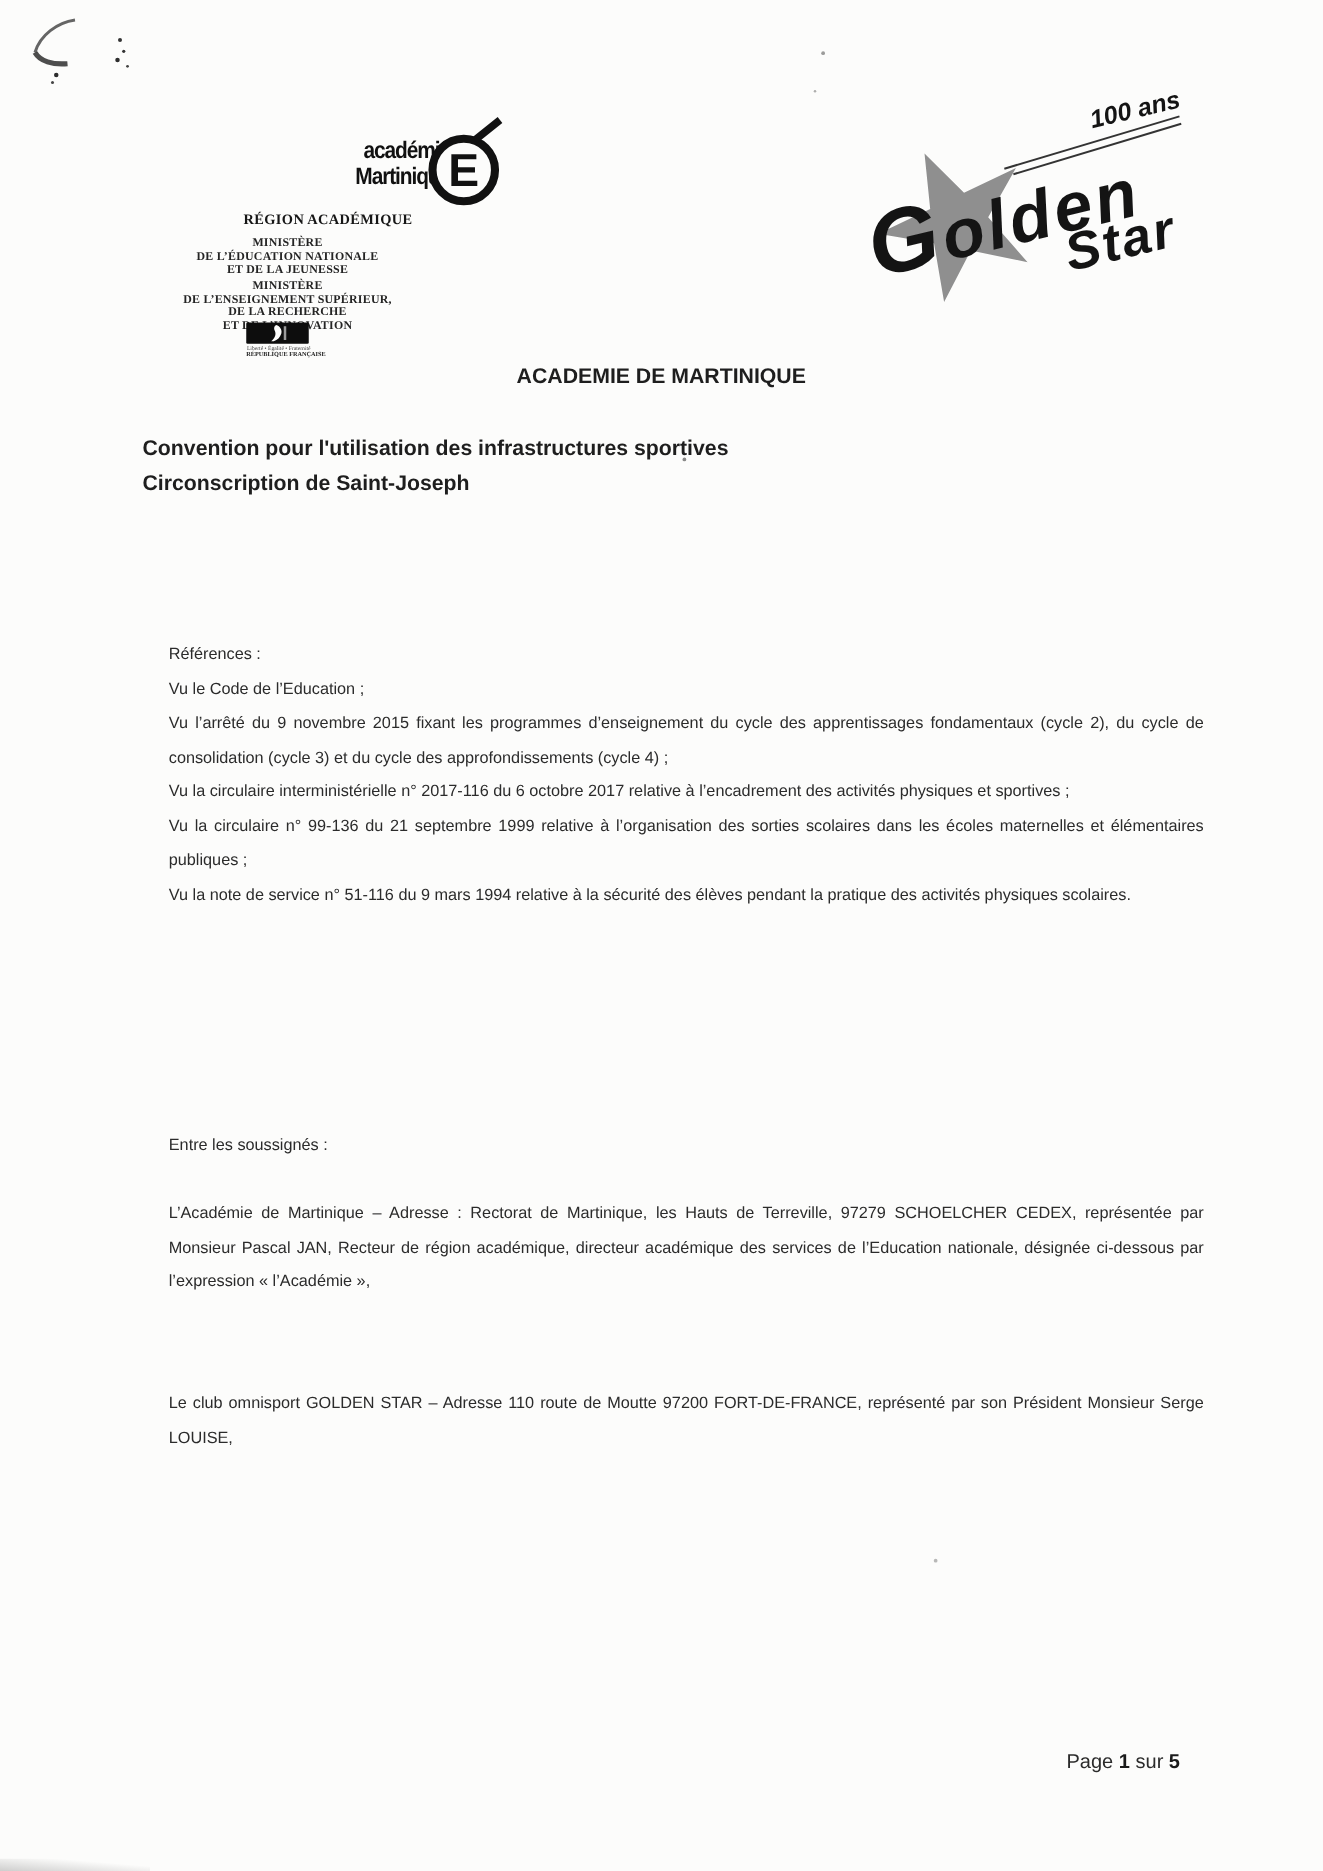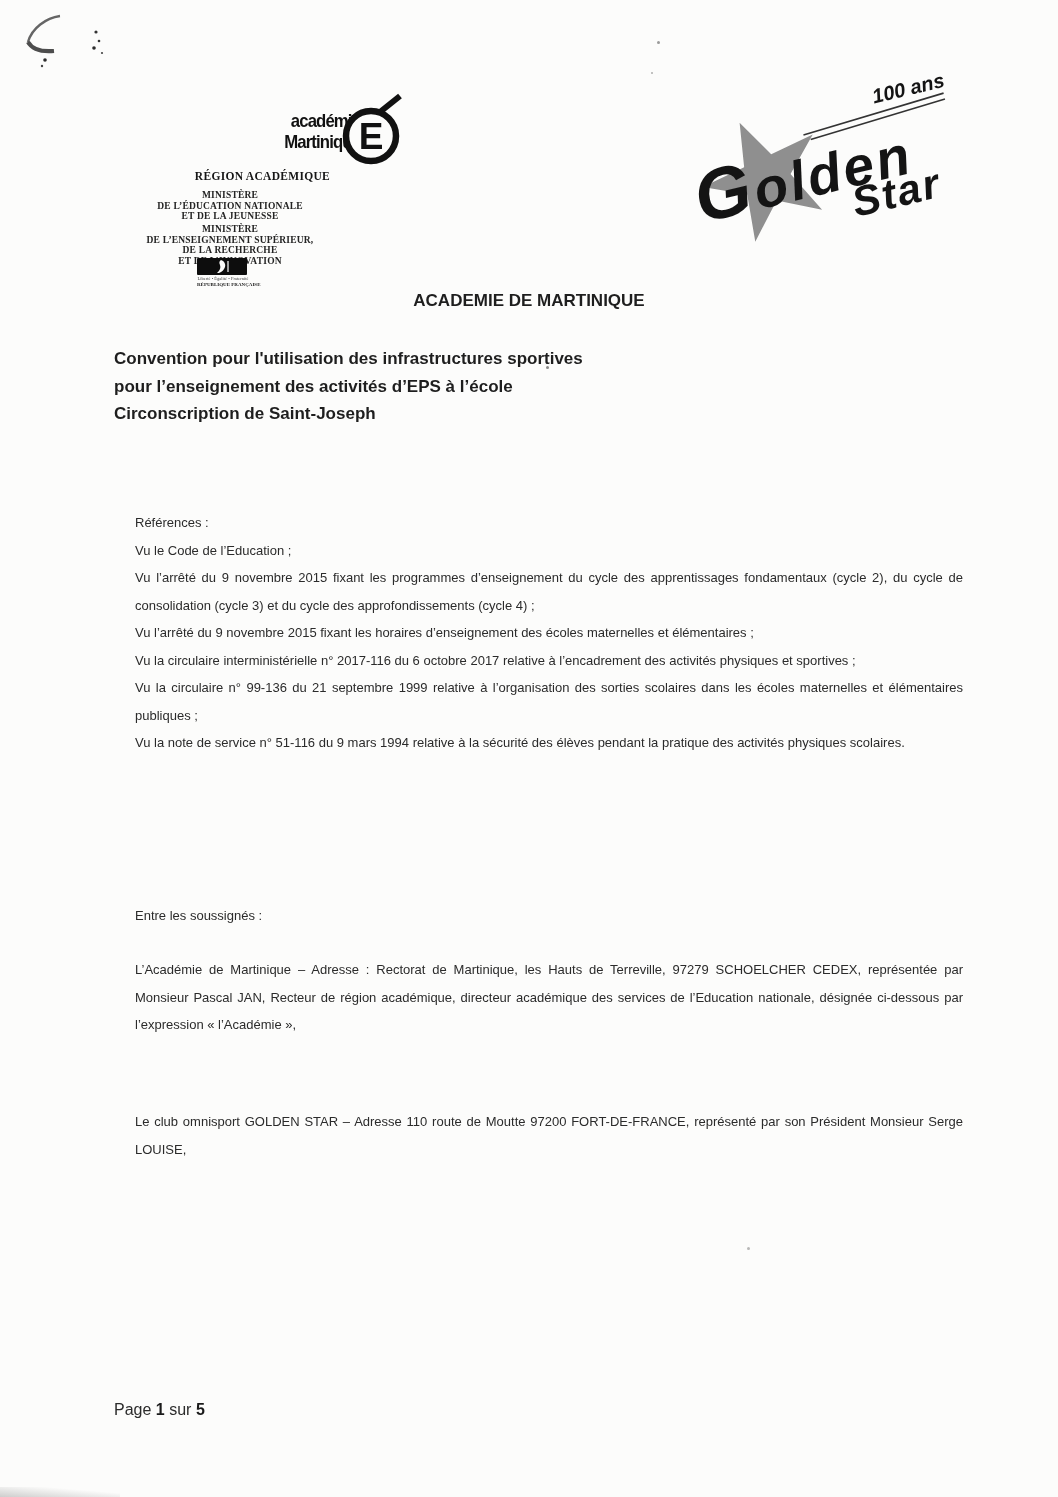--- a/index.html
+++ b/index.html
@@ -84,21 +84,21 @@
     font-weight:700;font-size:17px;line-height:27.5px;color:#1e1e1e;
   }
   .body-text{font-size:13px;line-height:27.5px;color:#2b2b2b;}
   .refs{position:absolute;left:135px;top:509px;width:828px;}
   .refs p{margin:0;text-align:justify;}
   .soussignes{position:absolute;left:135px;top:902px;width:828px;}
   .party1{position:absolute;left:135px;top:956px;width:828px;text-align:justify;}
   .connector{position:absolute;left:135px;top:1063px;width:828px;}
   .party2{position:absolute;left:135px;top:1108px;width:828px;text-align:justify;}
   .footer{
-    position:absolute;left:114px;top:1401px;width:830px;text-align:left;
+    position:absolute;left:114px;top:1401px;width:830px;text-align:right;
     font-size:16px;color:#2b2b2b;
   }
   .footer b{font-weight:700;color:#1a1a1a;}
 </style>
 </head>
 <body>
 
 <div class="page">
 
   <svg style="position:absolute;left:14px;top:8px;" width="100" height="70" viewBox="0 0 100 70">
@@ -160,29 +160,27 @@
     <div class="gs-badge">100 ans</div>
     <svg class="gs-lines" width="150" height="18" viewBox="0 0 150 18">
       <line x1="2" y1="10" x2="148" y2="2" stroke="#333" stroke-width="1.6"></line>
       <line x1="8" y1="16" x2="148" y2="8" stroke="#333" stroke-width="1.6"></line>
     </svg>
   </div>
 
   <div class="doc-title">ACADEMIE DE MARTINIQUE</div>
   <div class="doc-subtitle">
     <div>Convention pour l'utilisation des infrastructures sportives</div>
-    <div>pour l’enseignement des activités d’EPS à l’école</div>
     <div>Circonscription de Saint-Joseph</div>
   </div>
 
   <div class="refs body-text">
     <p>Références :</p>
     <p>Vu le Code de l’Education ;</p>
     <p>Vu l’arrêté du 9 novembre 2015 fixant les programmes d’enseignement du cycle des apprentissages fondamentaux (cycle 2), du cycle de consolidation (cycle 3) et du cycle des approfondissements (cycle 4) ;</p>
-    <p>Vu l’arrêté du 9 novembre 2015 fixant les horaires d’enseignement des écoles maternelles et élémentaires ;</p>
     <p>Vu la circulaire interministérielle n° 2017-116 du 6 octobre 2017 relative à l’encadrement des activités physiques et sportives ;</p>
     <p>Vu la circulaire n° 99-136 du 21 septembre 1999 relative à l’organisation des sorties scolaires dans les écoles maternelles et élémentaires publiques ;</p>
     <p>Vu la note de service n° 51-116 du 9 mars 1994 relative à la sécurité des élèves pendant la pratique des activités physiques scolaires.</p>
   </div>
 
   <div class="soussignes body-text">Entre les soussignés :</div>
   <div class="party1 body-text">L’Académie de Martinique – Adresse : Rectorat de Martinique, les Hauts de Terreville, 97279 SCHOELCHER CEDEX, représentée par Monsieur Pascal JAN, Recteur de région académique, directeur académique des services de l’Education nationale, désignée ci-dessous par l’expression « l’Académie »,</div>
   <div class="party2 body-text">Le club omnisport GOLDEN STAR – Adresse 110 route de Moutte 97200 FORT-DE-FRANCE, représenté par son Président Monsieur Serge LOUISE,</div>
 
   <div class="footer">

